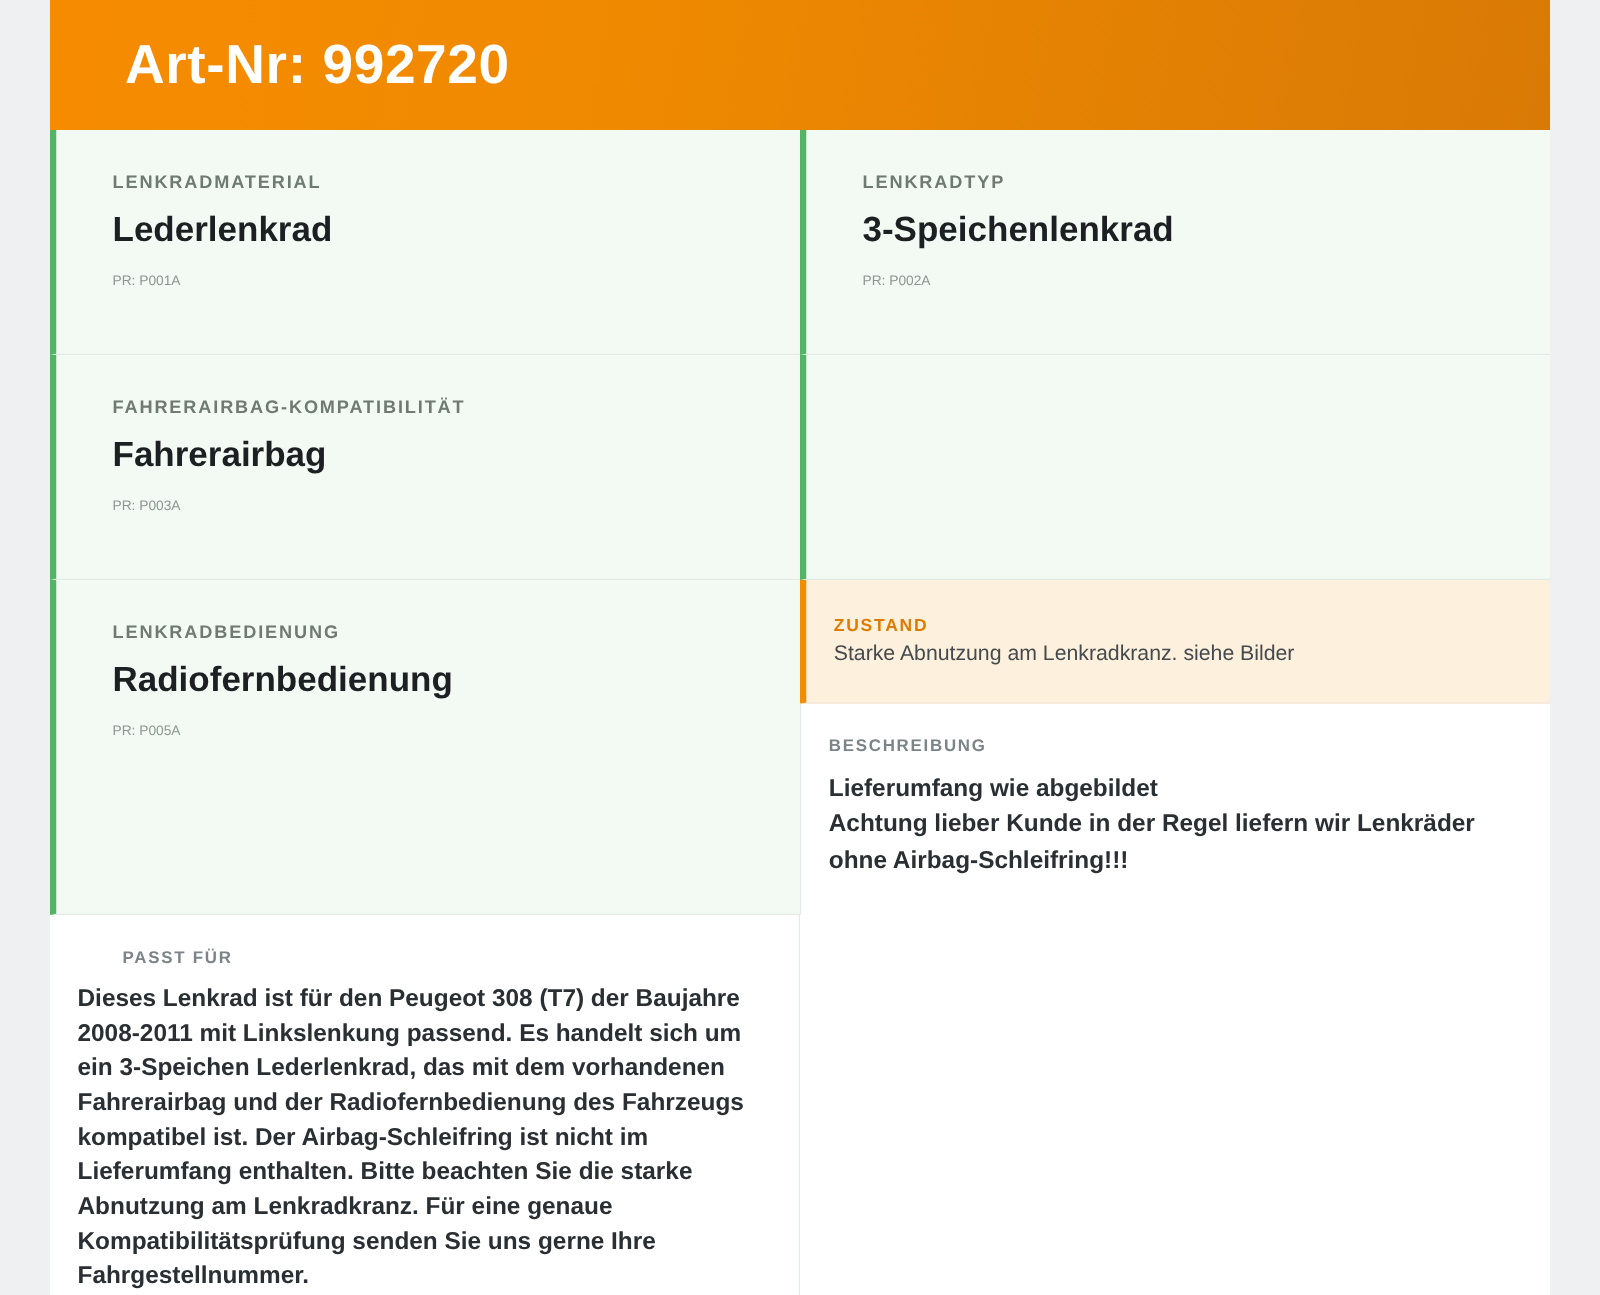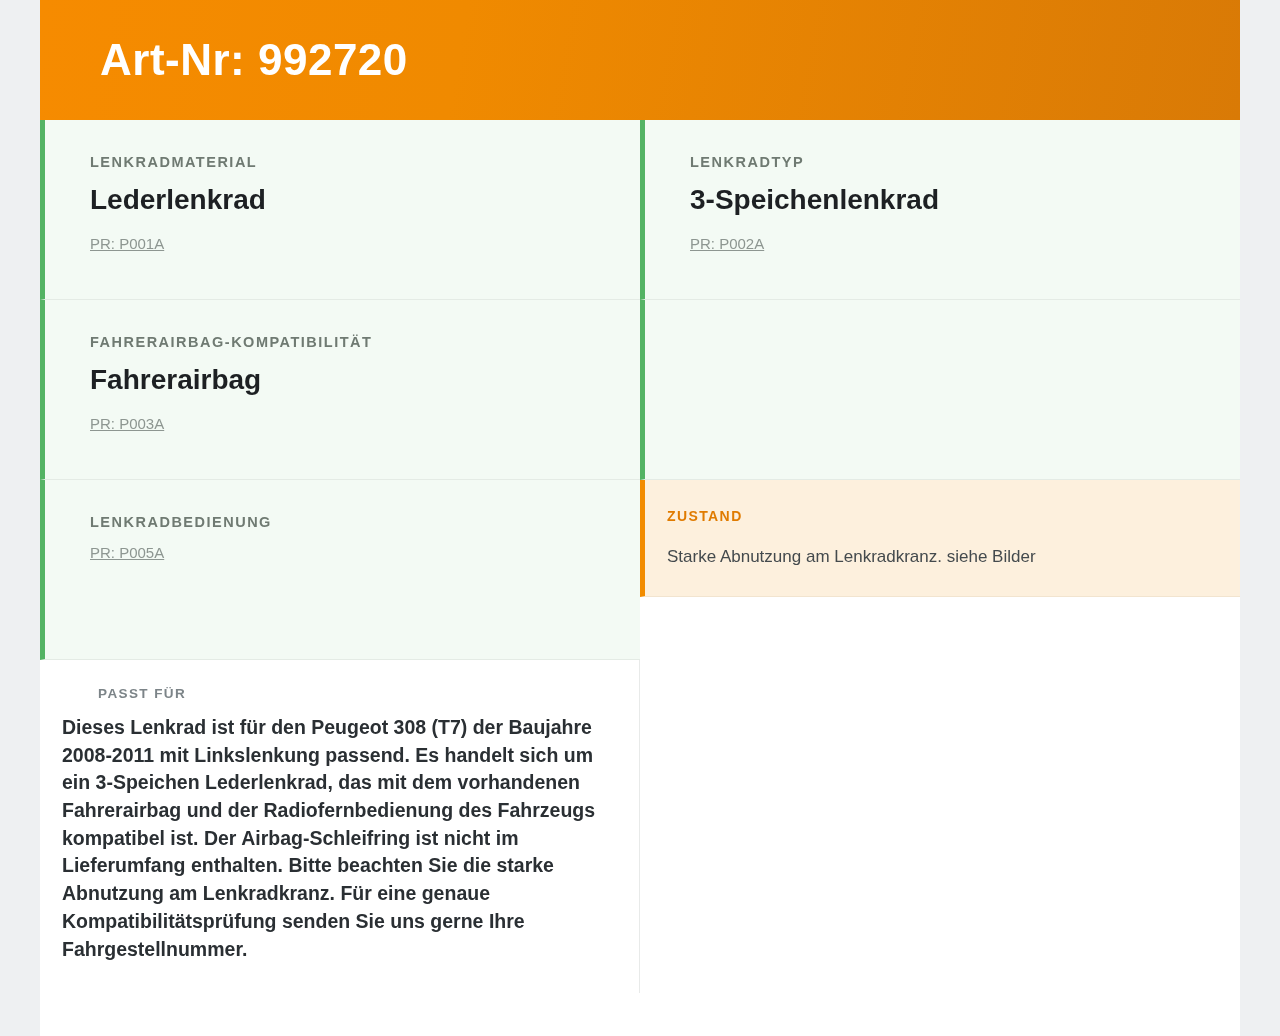--- a/index.html
+++ b/index.html
@@ -15,21 +15,21 @@
     position: relative;
     width: 1200px;
     margin: 0 auto;
     min-height: 1036px;
     background: #ffffff;
     overflow: hidden;
   }
 
   
   .header {
-    height: 120px;
+    height: 104px;
     background: linear-gradient(100deg, #f68b00 0%, #f08a00 35%, #d97a06 100%);
     display: flex;
     align-items: center;
     padding: 0 60px;
   }
   .header-title {
     color: #ffffff;
     font-size: 44px;
     font-weight: bold;
     letter-spacing: 0.5px;
@@ -61,40 +61,39 @@
     margin-bottom: 14px;
   }
   .spec-value {
     font-size: 28px;
     font-weight: bold;
     color: #1d2023;
     line-height: 1.12;
     margin-bottom: 20px;
   }
   .spec-pr {
-    font-size: 15px;
+    font-size: 11px;
     color: #8d9691;
-    text-decoration: underline;
   }
 
   
   .cond-cell {
     background: #fdf0dd;
     border-left: 5px solid #f28c00;
     border-bottom: 1px solid #f2e4cf;
     padding: 28px 24px 28px 22px;
     min-height: 97px;
   }
   .cond-label {
     font-size: 14px;
     letter-spacing: 1.4px;
     color: #e07b00;
     font-weight: bold;
     text-transform: uppercase;
-    margin-bottom: 22px;
+    margin-bottom: 4px;
   }
   .cond-text {
     font-size: 17px;
     color: #444a4d;
     line-height: 1.3;
   }
 
   
   .desc-cell {
     background: #ffffff;
@@ -172,28 +171,34 @@
       <div class="spec-label">FAHRERAIRBAG-KOMPATIBILITÄT</div>
       <div class="spec-value">Fahrerairbag</div>
       <div class="spec-pr">PR: P003A</div>
     </div>
 
     <div class="spec-cell right">
     </div>
 
     <div class="spec-cell">
       <div class="spec-label">LENKRADBEDIENUNG</div>
+      <div class="spec-value">Radiofernbedienung</div>
       <div class="spec-pr">PR: P005A</div>
     </div>
 
     <div>
       <div class="cond-cell">
         <div class="cond-label">ZUSTAND</div>
         <div class="cond-text">Starke Abnutzung am Lenkradkranz. siehe Bilder</div>
       </div>
+      <div class="desc-cell">
+        <div class="desc-label">BESCHREIBUNG</div>
+        <div class="desc-text">Lieferumfang wie abgebildet
+Achtung lieber Kunde in der Regel liefern wir Lenkräder ohne Airbag-Schleifring!!!</div>
+      </div>
     </div>
   </div>
 
   <div class="lower">
     <div class="fits-cell">
       <div class="fits-label">PASST FÜR</div>
       <div class="fits-text">Dieses Lenkrad ist für den Peugeot 308 (T7) der Baujahre 2008-2011 mit Linkslenkung passend. Es handelt sich um ein 3-Speichen Lederlenkrad, das mit dem vorhandenen Fahrerairbag und der Radiofernbedienung des Fahrzeugs kompatibel ist. Der Airbag-Schleifring ist nicht im Lieferumfang enthalten. Bitte beachten Sie die starke Abnutzung am Lenkradkranz. Für eine genaue Kompatibilitätsprüfung senden Sie uns gerne Ihre Fahrgestellnummer.</div>
     </div>
     <div></div>
   </div>

